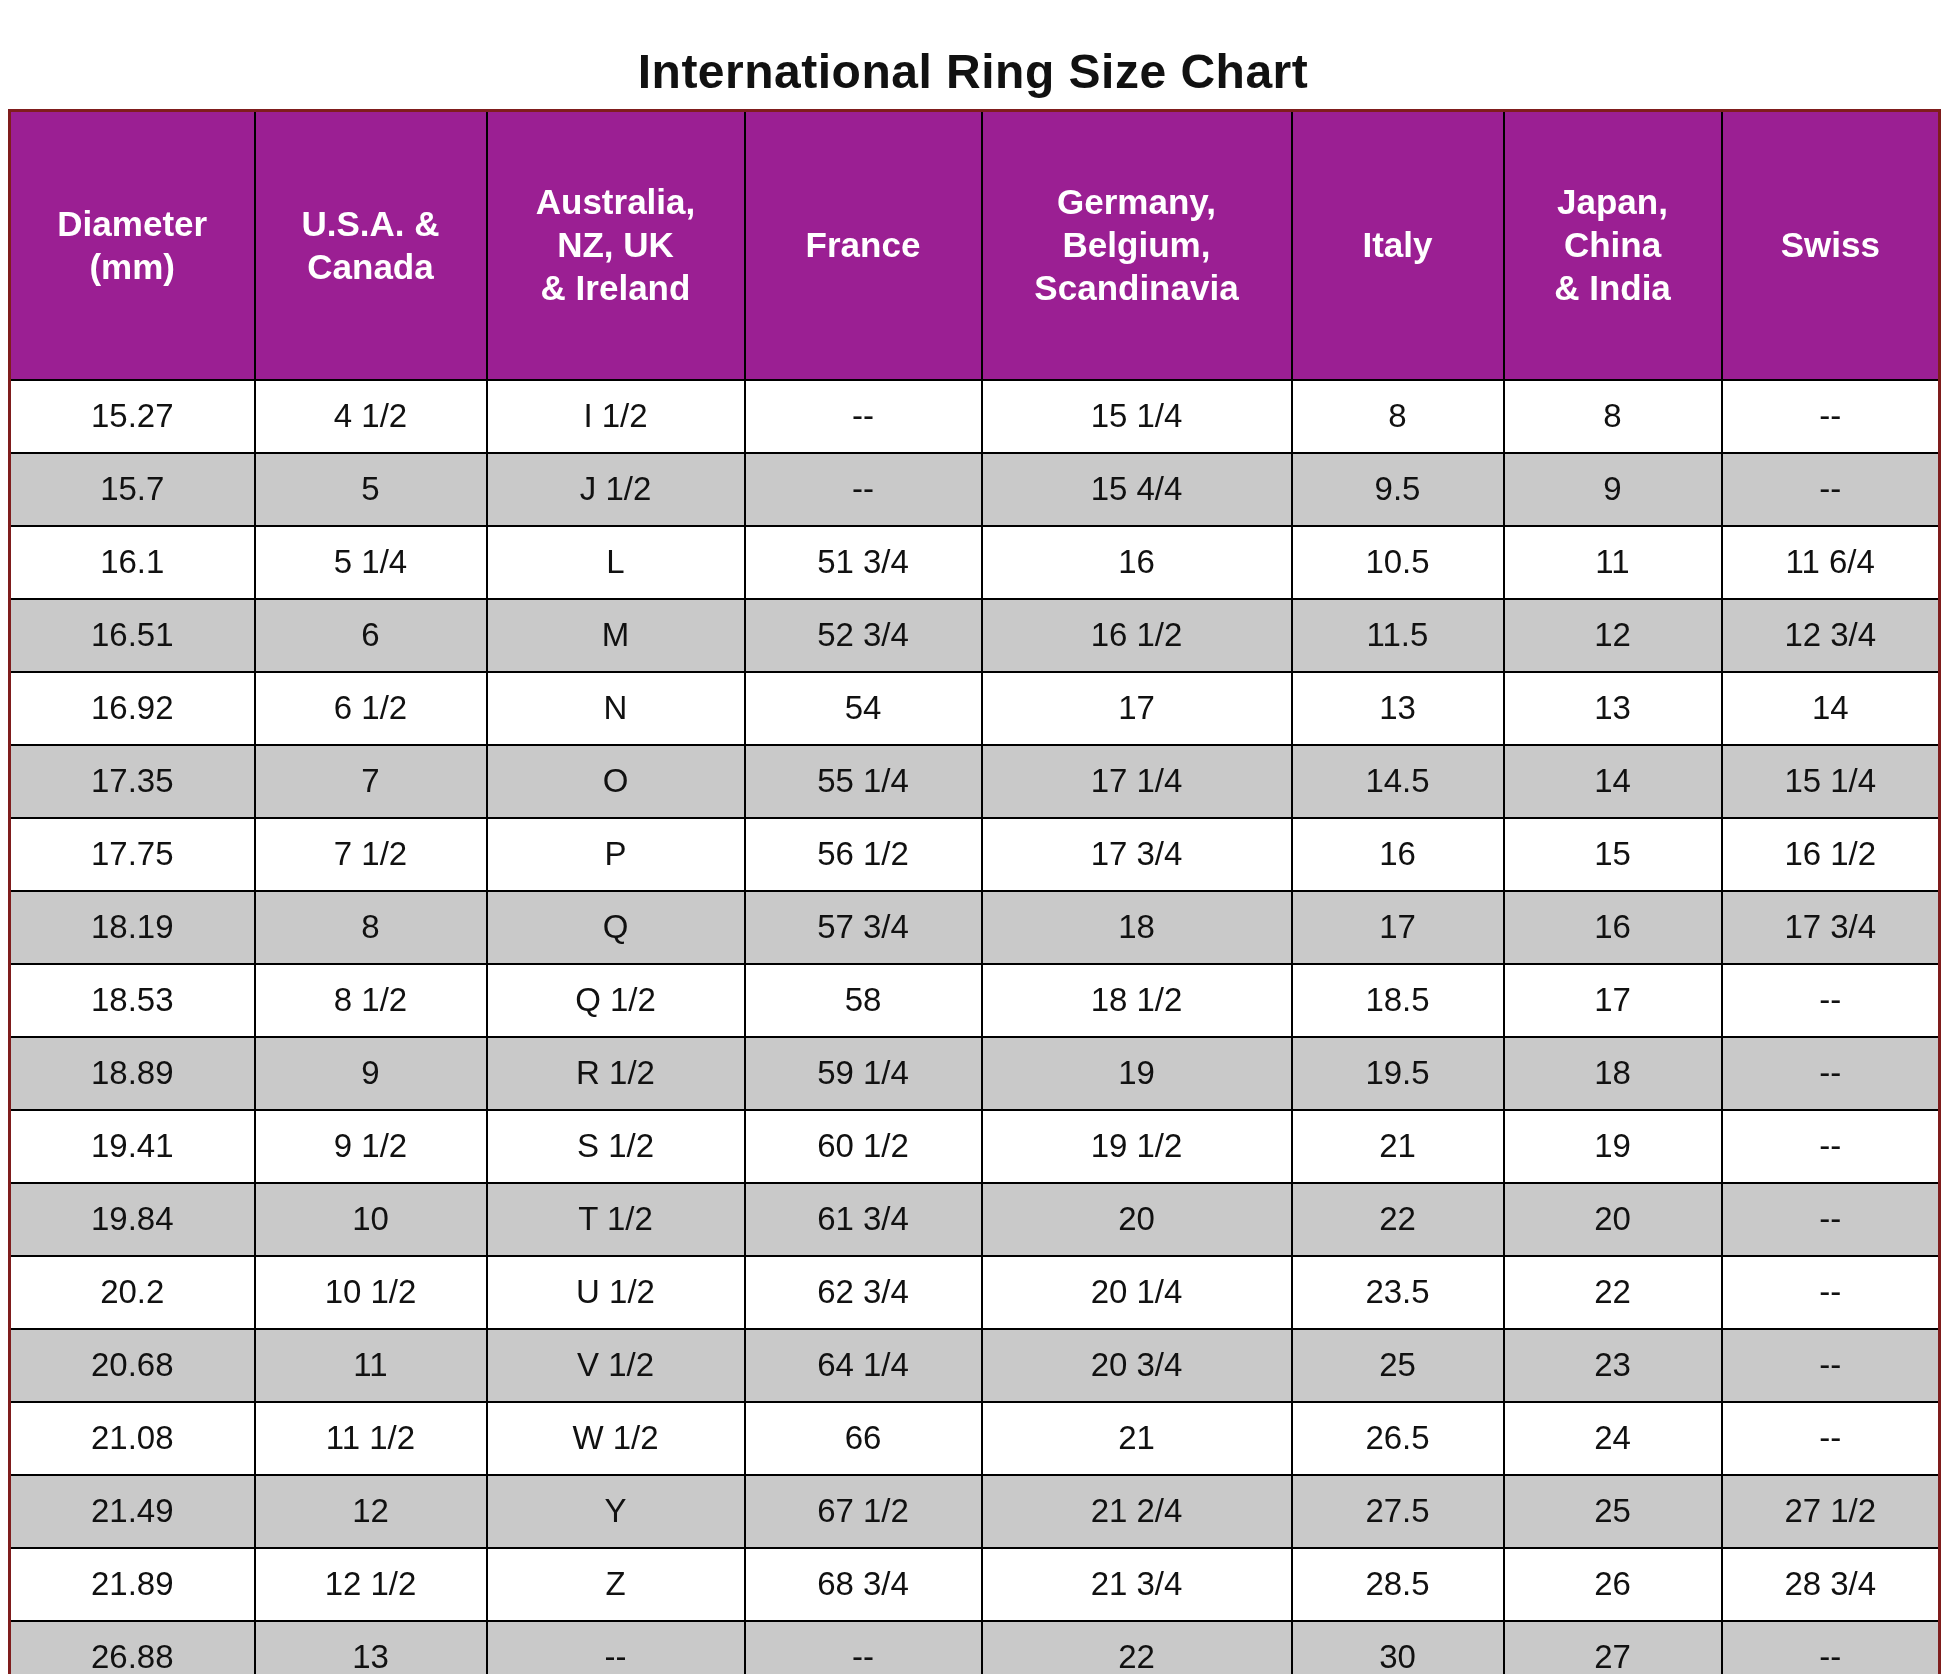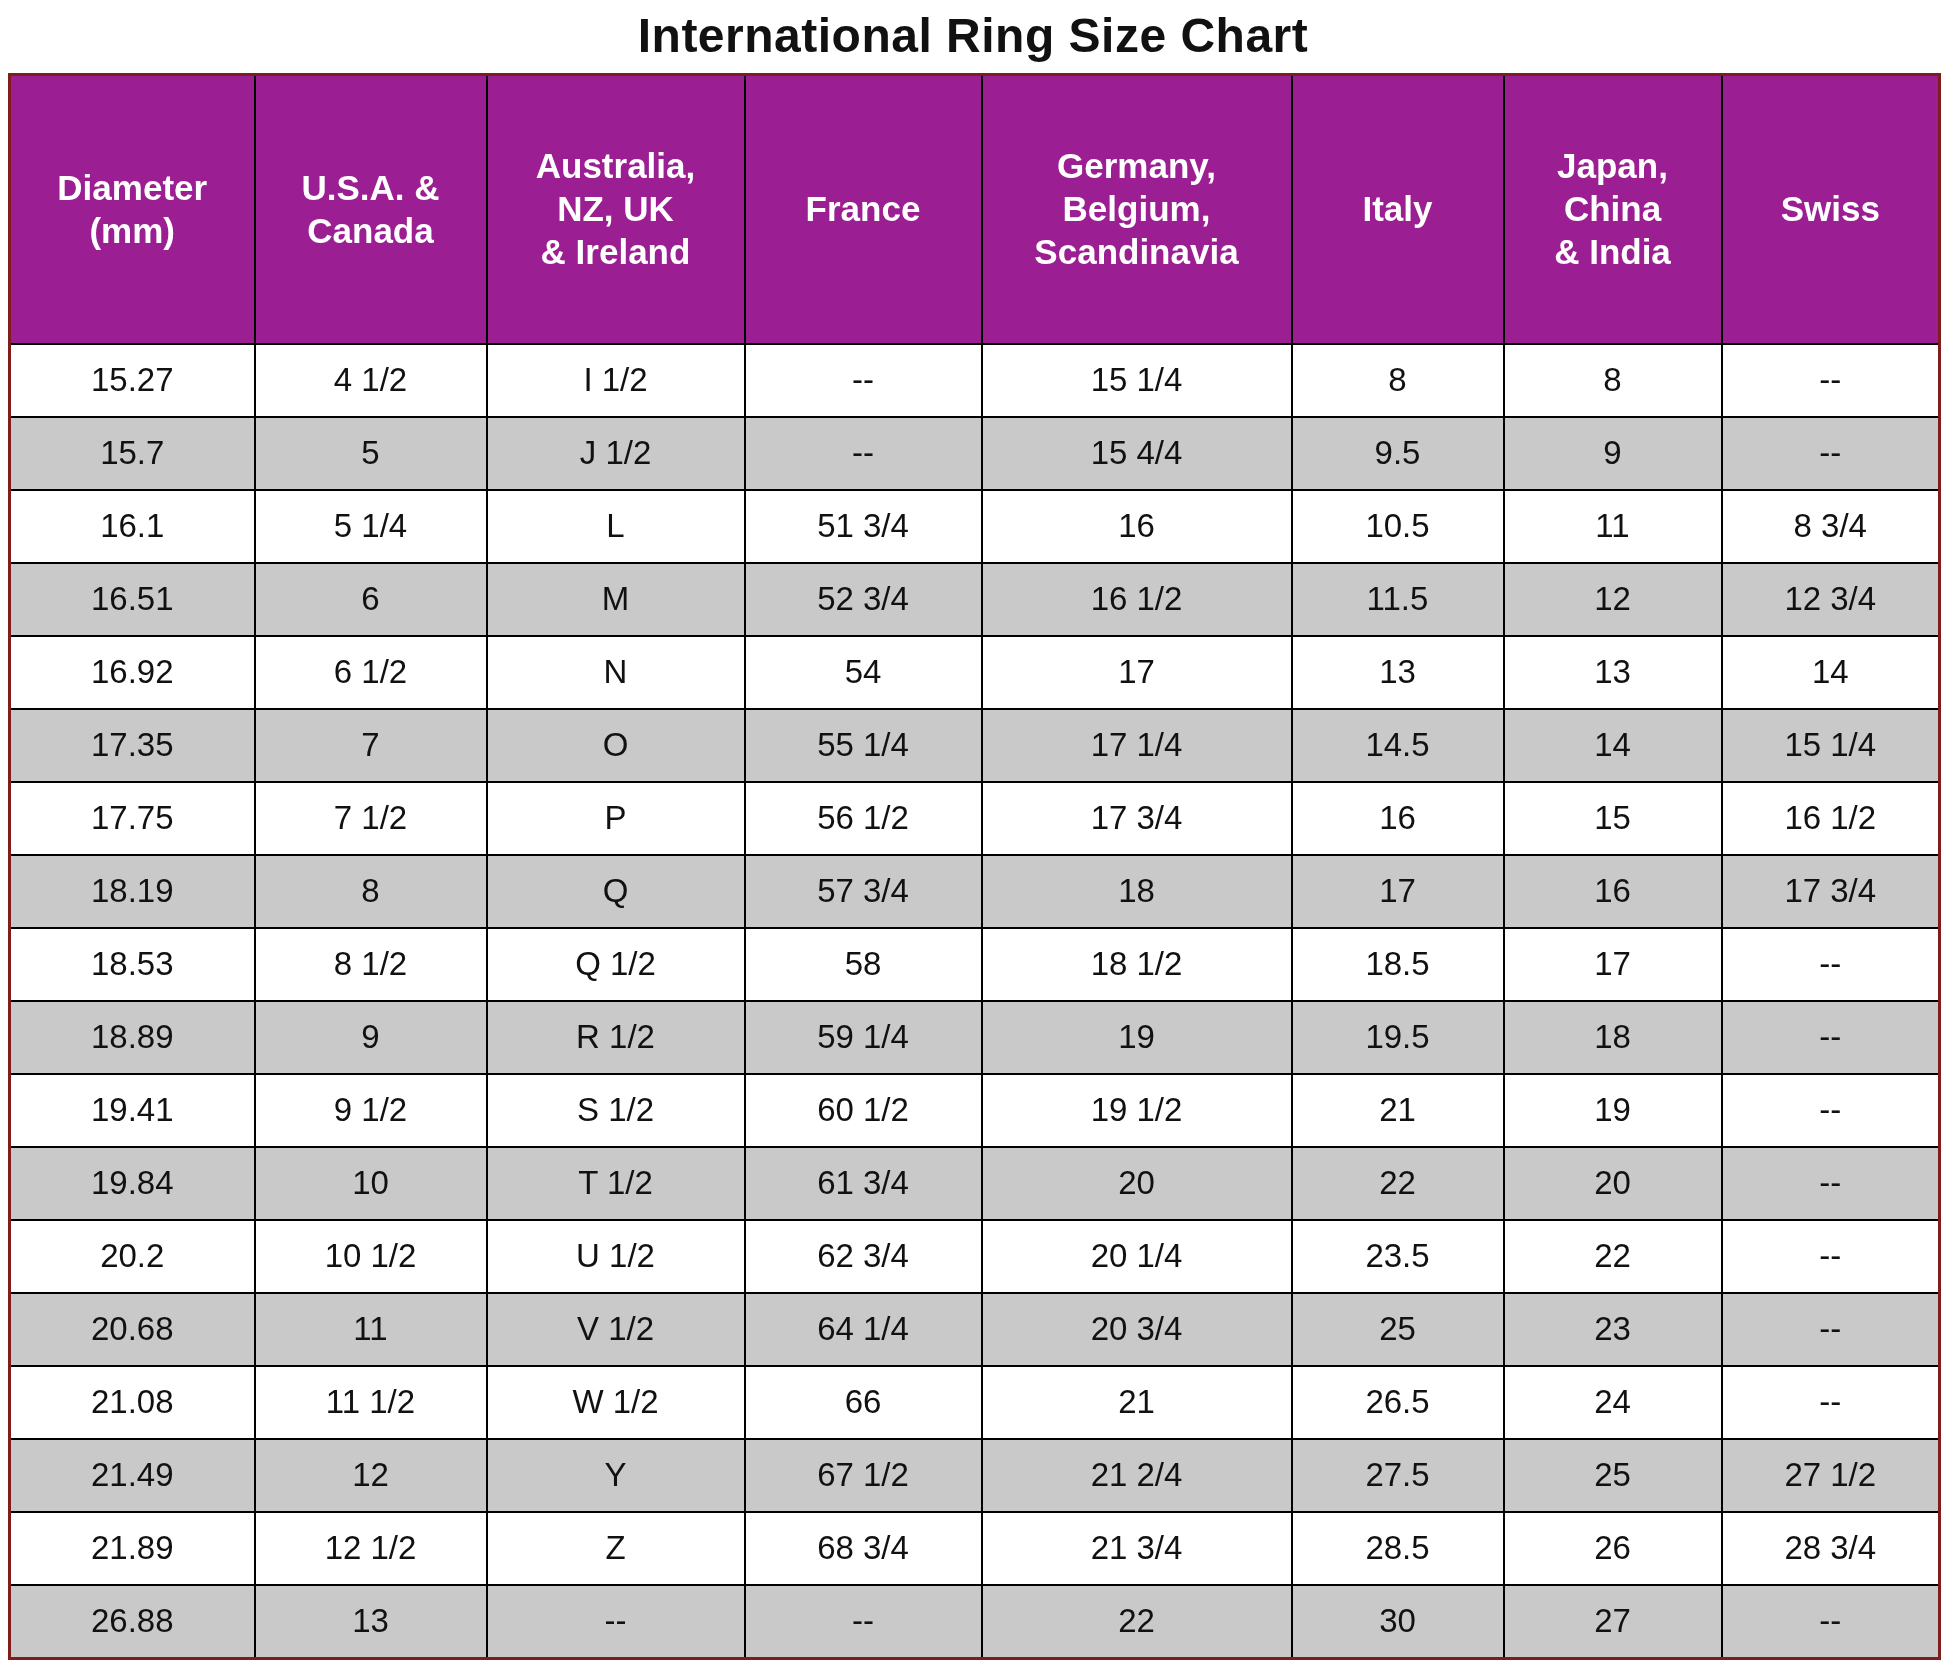--- a/index.html
+++ b/index.html
@@ -21,20 +21,21 @@
     box-sizing: border-box;
   }
   .title {
     text-align: center;
     font-size: 48px;
     font-weight: bold;
     letter-spacing: 0.5px;
     padding-top: 8px;
     padding-bottom: 10px;
     color: #111111;
+    margin-top: 36px;
   }
   .table-wrap {
     padding: 0 8px;
     box-sizing: border-box;
   }
   table.ring-chart {
     width: 1930px;
     border-collapse: collapse;
     table-layout: fixed;
     border: 3px solid #7f1d1d;
@@ -154,21 +155,21 @@
             <td>--</td>
           </tr>
           <tr class="odd">
             <td>16.1</td>
             <td>5 1/4</td>
             <td>L</td>
             <td>51 3/4</td>
             <td>16</td>
             <td>10.5</td>
             <td>11</td>
-            <td>8 3/4</td>
+            <td>11 6/4</td>
           </tr>
           <tr class="even">
             <td>16.51</td>
             <td>6</td>
             <td>M</td>
             <td>52 3/4</td>
             <td>16 1/2</td>
             <td>11.5</td>
             <td>12</td>
             <td>12 3/4</td>

